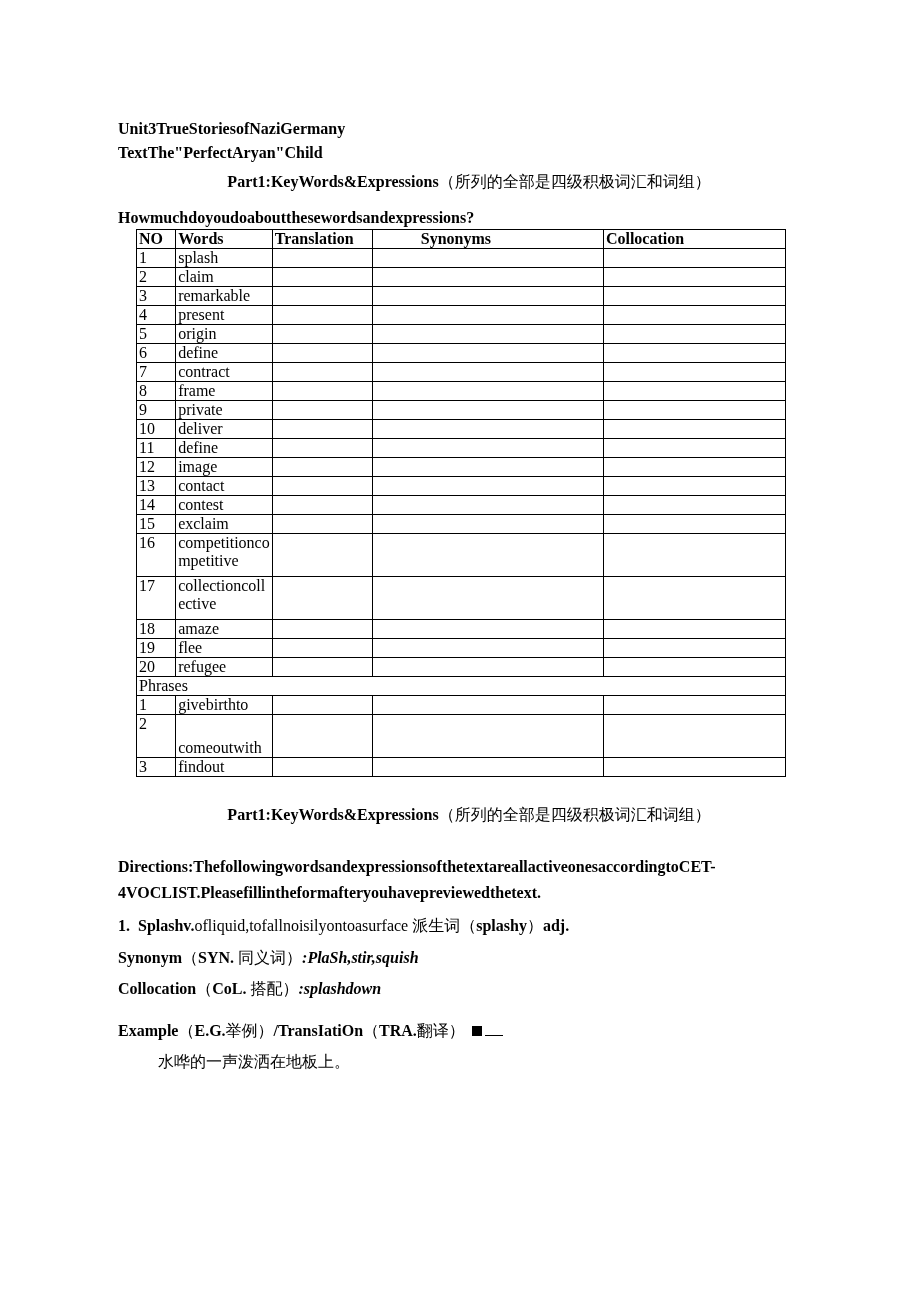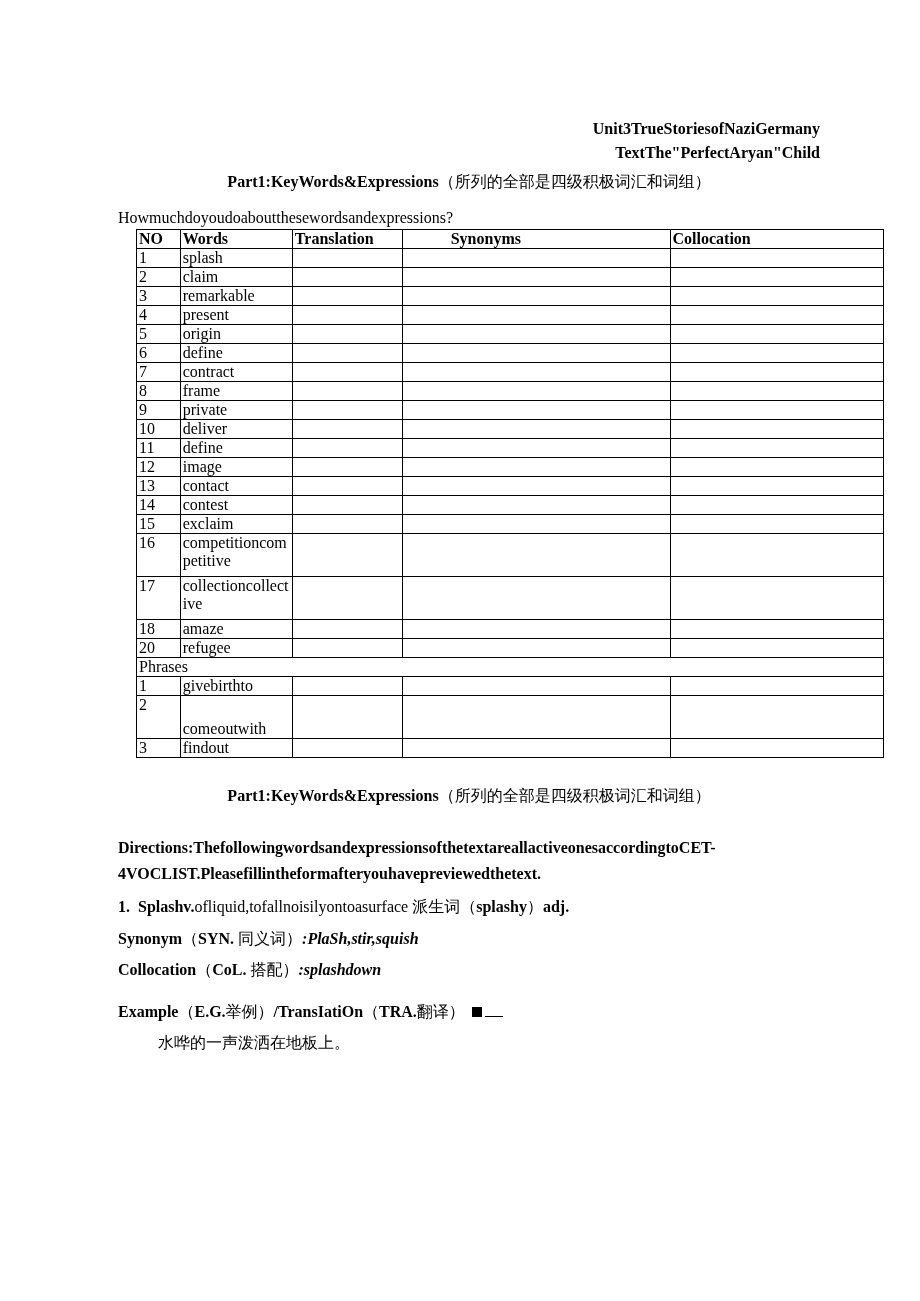--- a/index.html
+++ b/index.html
@@ -8,42 +8,42 @@
       margin: 0;
       padding: 0;
       width: 920px;
     }
     .page {
       padding: 120px 100px 60px 118px;
       box-sizing: border-box;
       width: 920px;
     }
     .title-line {
-      text-align: right;
+      text-align: left;
       font-weight: bold;
       font-size: 16px;
       margin: 0 0 6px 0;
     }
     .part-heading {
       font-weight: bold;
       font-size: 16px;
       margin: 10px 0 6px 0;
       text-align: center;
     }
     .part-heading .normal {
       font-weight: normal;
     }
     .question {
-      font-weight: normal;
+      font-weight: bold;
       font-size: 16px;
       margin: 16px 0 2px 0;
     }
     table.vocab {
       border-collapse: collapse;
-      width: 748px;
+      width: 650px;
       margin-left: 18px;
     }
     table.vocab td, table.vocab th {
       border: 1px solid #000;
       padding: 0 2px;
       font-size: 16px;
       vertical-align: top;
       text-align: left;
       font-family: "Times New Roman", serif;
     }
@@ -234,20 +234,27 @@
           <td></td>
         </tr>
     <tr>
           <td>18</td>
           <td class="word-cell">amaze</td>
           <td></td>
           <td></td>
           <td></td>
         </tr>
     <tr>
+          <td>19</td>
+          <td class="word-cell">flee</td>
+          <td></td>
+          <td></td>
+          <td></td>
+        </tr>
+    <tr>
           <td>20</td>
           <td class="word-cell">refugee</td>
           <td></td>
           <td></td>
           <td></td>
         </tr>
     <tr>
           <td colspan="5">Phrases</td>
         </tr>
     <tr>

